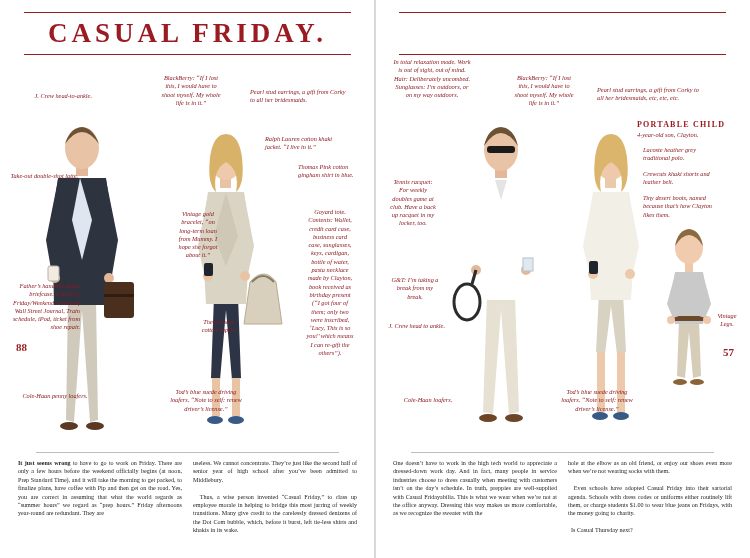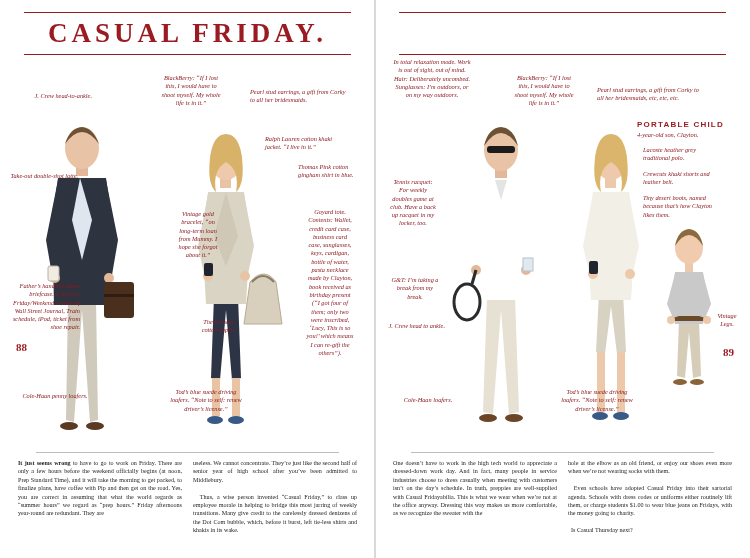--- a/index.html
+++ b/index.html
@@ -40,21 +40,21 @@
     font-size:6.3px;
     line-height:1.32;
     color:#8c1a20;
   }
   .anno.ctr{text-align:center;}
   .anno.rt{text-align:right;}
   .anno.lt{text-align:left;}
 
   .sectiontitle{
     position:absolute;
-    font-family:Liberation Sans, sans-serif;
+    font-family:Liberation Serif, serif;
     font-weight:bold;
     font-size:8px;
     letter-spacing:1.2px;
     color:#9b1b22;
   }
 
   .pagenum{
     position:absolute;
     font-family:"Liberation Serif", serif;
     font-weight:bold;
@@ -248,21 +248,21 @@
     <div class="anno lt" style="top:170px;left:268px;width:74px">Crewcuts khaki shorts and leather belt.</div>
     <div class="anno lt" style="top:194px;left:268px;width:78px">Tiny desert boots, named because that’s how Clayton likes them.</div>
 
     <div class="anno ctr" style="top:178px;left:14px;width:48px">Tennis racquet: For weekly doubles game at club. Have a back up racquet in my locker, too.</div>
     <div class="anno ctr" style="top:276px;left:16px;width:48px">G&amp;T: I’m taking a break from my break.</div>
     <div class="anno rt" style="top:322px;left:8px;width:62px">J. Crew head to ankle.</div>
     <div class="anno ctr" style="top:312px;left:336px;width:32px">Vintage Legs.</div>
     <div class="anno ctr" style="top:396px;left:14px;width:78px">Cole-Haan loafers.</div>
     <div class="anno ctr" style="top:388px;left:184px;width:76px">Tod’s blue suede driving loafers. “Note to self: renew driver’s license.”</div>
 
-    <div class="pagenum" style="top:346px;right:16px">89</div>
+    <div class="pagenum" style="top:346px;right:16px">57</div>
 
     <div class="bodyarea">
       <div class="bodyrule"></div>
       <div class="cols" style="padding-top:7px">
         <div class="col">
             <p>One doesn’t have to work in the high tech world to appreciate a dressed-down work day. And in fact, many people in service industries choose to dress casually when meeting with customers isn’t on the day’s schedule. In truth, preppies are well-supplied with Casual Fridayabilia. This is what we wear when we’re not at the office anyway. Dressing this way makes us more comfortable, as we recognize the sweater with the</p>
           </div>
         <div class="col">
             <p>hole at the elbow as an old friend, or enjoy our shoes even more when we’re not wearing socks with them.<br><br>&nbsp;&nbsp;Even schools have adopted Casual Friday into their sartorial agenda. Schools with dress codes or uniforms either routinely lift them, or charge students $1.00 to wear blue jeans on Fridays, with the money going to charity.<br><br>&nbsp;&nbsp;Is Casual Thursday next?</p>
           </div>

